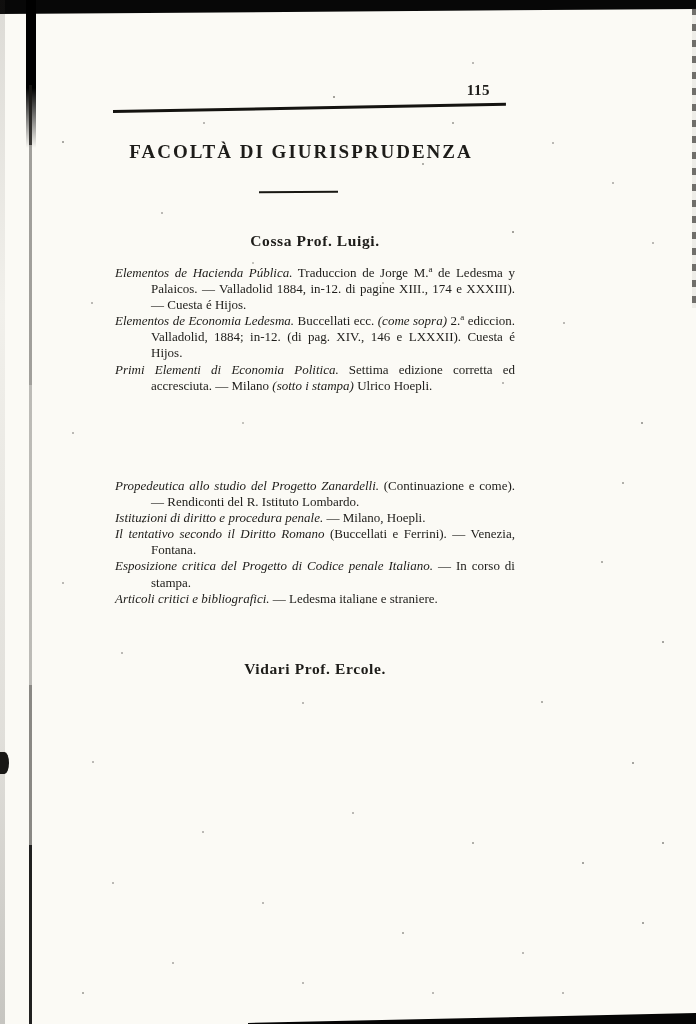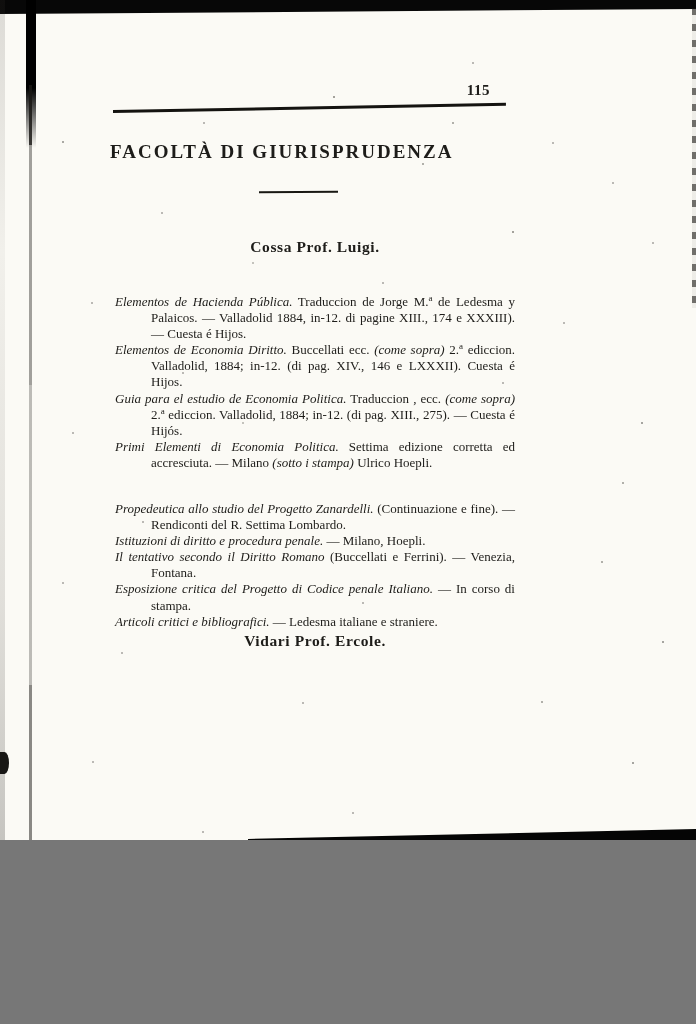--- a/index.html
+++ b/index.html
@@ -1,17 +1,17 @@
 <!DOCTYPE html>
 <html><head>
 <meta charset="utf-8">
 <style>
   html,body{margin:0;padding:0;background:#777;}
   .page{
-    position:relative;width:696px;height:840px;margin:0 auto;
+    position:relative;width:696px;height:1024px;margin:0 auto;
     background:#fbfaf5;overflow:hidden;
     font-family:"Liberation Serif","DejaVu Serif",serif;color:#1d1c19;
   }
   
   .top-band{position:absolute;top:0;left:0;width:696px;height:20px;background:#070707;
     clip-path:polygon(0 0,100% 0,100% 9px,0 14px);}
   .right-edge-marks{position:absolute;top:8px;right:0;width:4px;height:300px;
     background:repeating-linear-gradient(180deg,rgba(20,18,15,.6) 0 7px,rgba(20,18,15,.06) 7px 16px);}
   .left-edge-strip{position:absolute;top:0;left:0;width:5px;height:100%;
     background:linear-gradient(180deg,rgba(60,55,50,.16),rgba(60,55,50,.05) 30%,rgba(60,55,50,.14) 72%,rgba(40,38,35,.25));}
@@ -46,29 +46,29 @@
       452px 122px 0 0 rgba(40,38,32,.35), 652px 242px 0 0 rgba(40,38,32,.3),
       552px 142px 0 0 rgba(40,38,32,.3), 302px 702px 0 0 rgba(40,38,32,.3),
       362px 602px 0 0 rgba(40,38,32,.3), 62px 582px 0 0 rgba(40,38,32,.3),
       662px 842px 0 0 rgba(40,38,32,.4), 242px 422px 0 0 rgba(40,38,32,.26),
       182px 372px 0 0 rgba(40,38,32,.3), 472px 62px 0 0 rgba(40,38,32,.3);}
   
   .page-number{position:absolute;top:82px;left:440px;width:50px;text-align:right;
     font-weight:bold;font-size:15px;letter-spacing:.5px;}
   .header-rule{position:absolute;top:110px;left:113px;width:393px;height:2.6px;background:#141310;
     transform:rotate(-1.05deg);transform-origin:left center;}
-  .faculty-title{position:absolute;top:141px;left:110px;width:382px;margin:0;text-align:left;
+  .faculty-title{position:absolute;top:141px;left:110px;width:382px;margin:0;text-align:center;
     font-size:19px;font-weight:bold;letter-spacing:2px;white-space:nowrap;}
   .title-divider{position:absolute;top:191px;left:259px;width:79px;height:2.2px;background:#191813;
     transform:rotate(-.4deg);}
   .sec{position:absolute;left:115px;width:400px;}
-  .sec-0{top:225px}.sec-1{top:463px}.sec-2{top:619px}.sec-3{top:722px}
-  .sec h2{margin:12px;text-align:center;font-size:15.5px;line-height:19px;font-weight:bold;
+  .sec-0{top:225px}.sec-1{top:463px}.sec-2{top:653px}.sec-3{top:722px}
+  .sec h2{margin:6px;text-align:center;font-size:15.5px;line-height:19px;font-weight:bold;
     letter-spacing:.6px;}
-  .entries{margin-top:38px;}
+  .entries{margin-top:15px;}
   .entry{margin:0;padding-left:36px;text-indent:-36px;font-size:13px;line-height:16.1px;
     text-align:justify;}
   .sec-2 .entry,.sec-3 .entry{margin-left:16px;padding-left:20px;text-indent:-20px;}
   .entry .it{font-style:italic;}
   .entry sup{font-size:9px;line-height:0;}
 </style>
 </head>
 <body>
 
 <div class="page">
@@ -84,28 +84,27 @@
 
   <div class="page-number">115</div>
   <div class="header-rule"></div>
   <h1 class="faculty-title">FACOLTÀ DI GIURISPRUDENZA</h1>
   <div class="title-divider"></div>
 
   <section class="sec sec-0">
       <h2>Cossa Prof. Luigi.</h2>
       <div class="entries">
         <p class="entry"><span class="it">Elementos de Hacienda Pública.</span><span> Traduccion de Jorge M.</span><sup>a</sup><span> de Ledesma y Palaicos. — Valladolid 1884, in-12. di pagine XIII., 174 e XXXIII). — Cuesta é Hijos.</span></p>
-        <p class="entry"><span class="it">Elementos de Economia Diritto.</span><span> Buccellati ecc. </span><span class="it">(come sopra)</span><span> 2.</span><sup>a</sup><span> ediccion. Valladolid, 1884; in-12. (di pag. XIV., 146 e LXXXII). Cuesta é Hijos.</span></p>
-        <p class="entry"><span class="it">Guia para el estudio de Economia Politica.</span><span> Traduccion , ecc. </span><span class="it">(come sopra)</span><span> 2.</span><sup>a</sup><span> ediccion. Valladolid, 1884; in-12. (di pag. XIII., 275). — Cuesta é Hijós.</span></p>
+        <p class="entry"><span class="it">Elementos de Economia Ledesma.</span><span> Buccellati ecc. </span><span class="it">(come sopra)</span><span> 2.</span><sup>a</sup><span> ediccion. Valladolid, 1884; in-12. (di pag. XIV., 146 e LXXXII). Cuesta é Hijos.</span></p>
         <p class="entry"><span class="it">Primi Elementi di Economia Politica.</span><span> Settima edizione corretta ed accresciuta. — Milano </span><span class="it">(sotto i stampa)</span><span> Ulrico Hoepli.</span></p>
       </div>
     </section>
   <section class="sec sec-1">
       <div class="entries">
-        <p class="entry"><span class="it">Propedeutica allo studio del Progetto Zanardelli.</span><span> (Continuazione e fine). — Rendiconti del R. Settima Lombardo.</span></p>
+        <p class="entry"><span class="it">Propedeutica allo studio del Progetto Zanardelli.</span><span> (Continuazione e come). — Rendiconti del R. Istituto Lombardo.</span></p>
         <p class="entry"><span class="it">Istituzioni di diritto e procedura penale.</span><span> — Milano, Hoepli.</span></p>
         <p class="entry"><span class="it">Il tentativo secondo il Diritto Romano</span><span> (Buccellati e Ferrini). — Venezia, Fontana.</span></p>
         <p class="entry"><span class="it">Esposizione critica del Progetto di Codice penale Italiano.</span><span> — In corso di stampa.</span></p>
         <p class="entry"><span class="it">Articoli critici e bibliografici.</span><span> — Ledesma italiane e straniere.</span></p>
       </div>
     </section>
   <section class="sec sec-2">
       <h2>Vidari Prof. Ercole.</h2>
     </section>
 </div>

